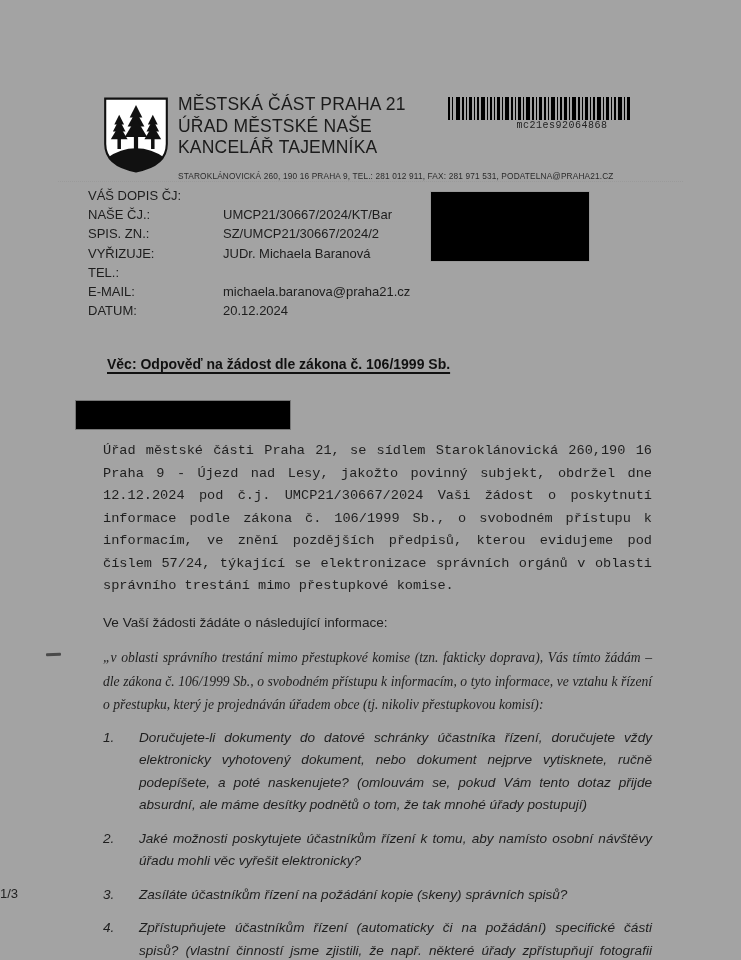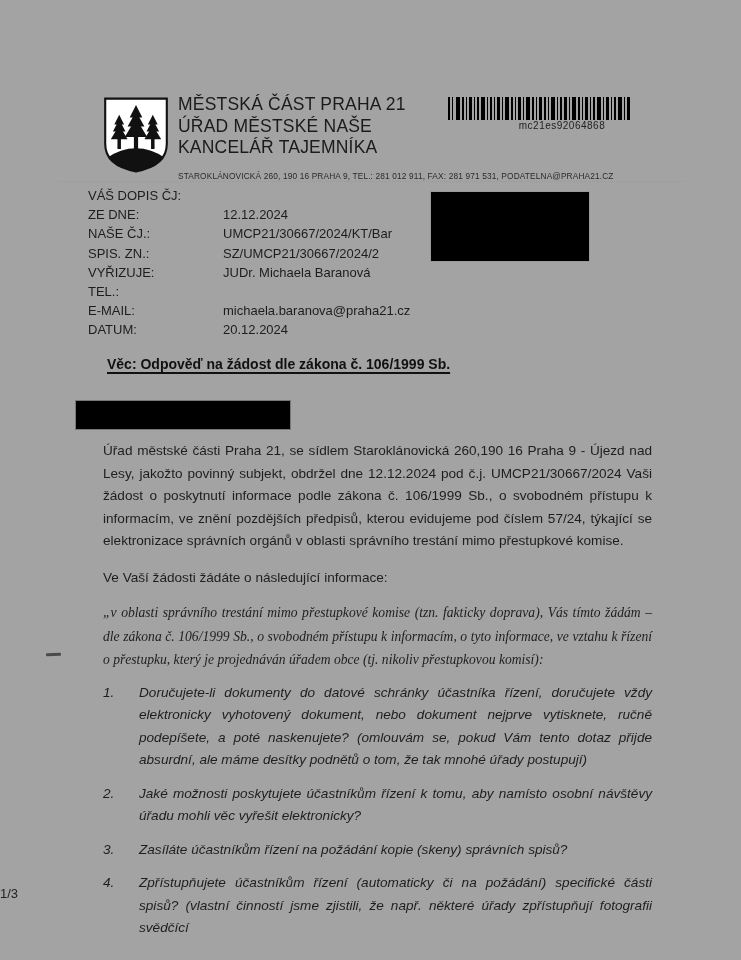--- a/index.html
+++ b/index.html
@@ -46,20 +46,21 @@
     width: 182px;
   }
   .barcode-svg { width: 182px; height: 23px; display: block; }
   .barcode-label {
     font-size: 10px;
     color: #222;
     text-align: center;
     padding-left: 46px;
     letter-spacing: 0.5px;
     line-height: 12px;
+    font-family: Liberation Mono, monospace;
   }
 
   .dotted-sep {
     position: absolute;
     left: 58px; top: 181px;
     width: 625px;
     border-top: 1px dotted #9a9a9a;
   }
 
   
@@ -104,20 +105,21 @@
   .body-block {
     position: absolute;
     left: 103px; top: 440px;
     width: 549px;
     font-size: 13.6px;
     color: #1e1e1e;
   }
   .para {
     text-align: justify;
     line-height: 22.5px;
+    font-family: Liberation Mono, monospace;
   }
   .para-intro { margin-top: 14px; line-height: 22.5px; }
   .quote {
     margin-top: 12px;
     font-style: italic;
     text-align: justify;
     line-height: 23.5px;
     font-family: Liberation Serif, serif;
   }
   .list { margin-top: 10px; }
@@ -242,24 +244,20 @@
   </div>
 
   <div class="dotted-sep"></div>
 
   <div class="meta-block">
     <div class="meta-row">
       <span class="meta-label">VÁŠ DOPIS ČJ:</span>
       <span class="meta-value"></span>
     </div>
     <div class="meta-row">
-      <span class="meta-label">ZE DNE:</span>
-      <span class="meta-value">12.12.2024</span>
-    </div>
-    <div class="meta-row">
       <span class="meta-label">NAŠE ČJ.:</span>
       <span class="meta-value">UMCP21/30667/2024/KT/Bar</span>
     </div>
     <div class="meta-row">
       <span class="meta-label">SPIS. ZN.:</span>
       <span class="meta-value">SZ/UMCP21/30667/2024/2</span>
     </div>
     <div class="meta-row">
       <span class="meta-label">VYŘIZUJE:</span>
       <span class="meta-value">JUDr. Michaela Baranová</span>

